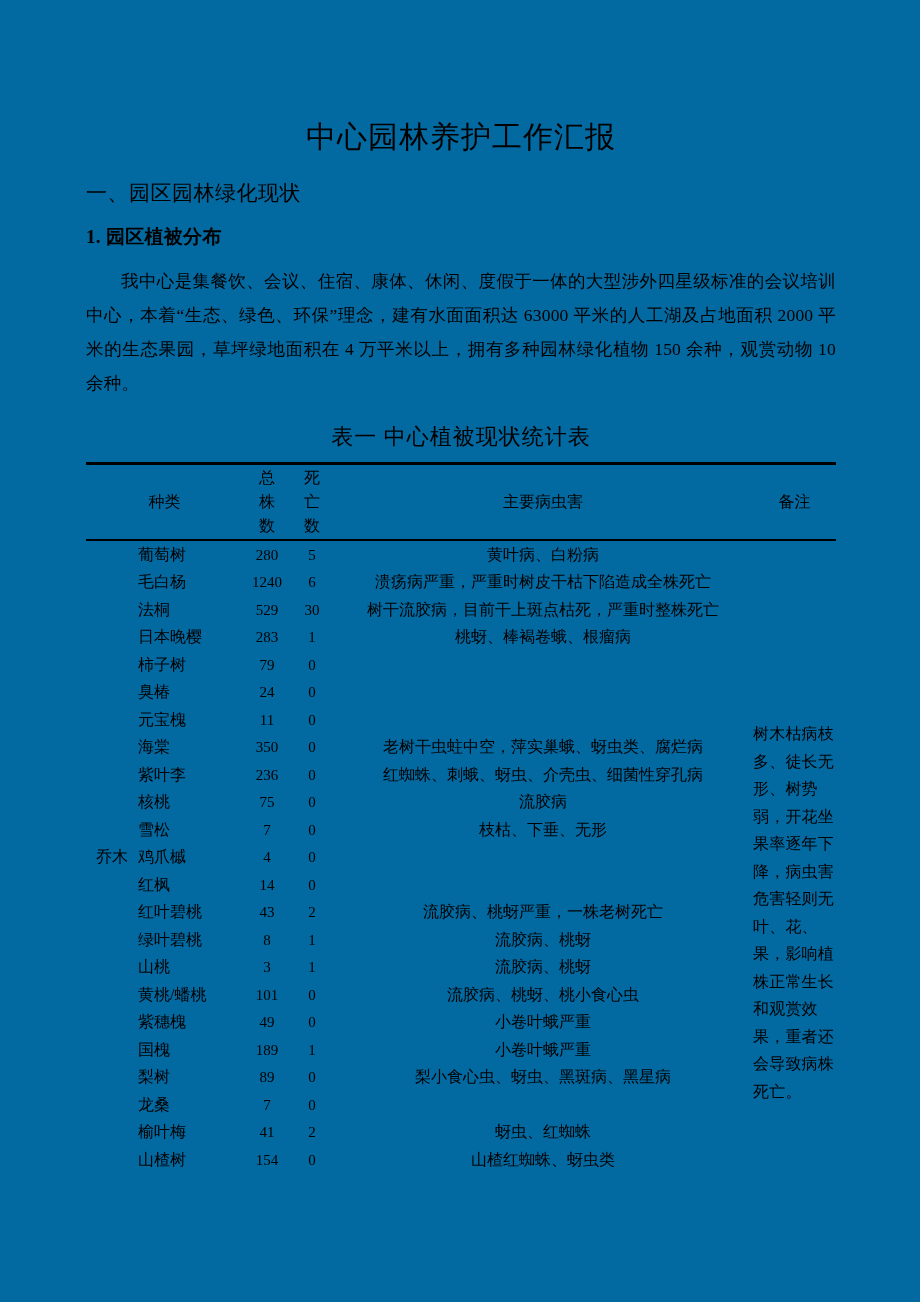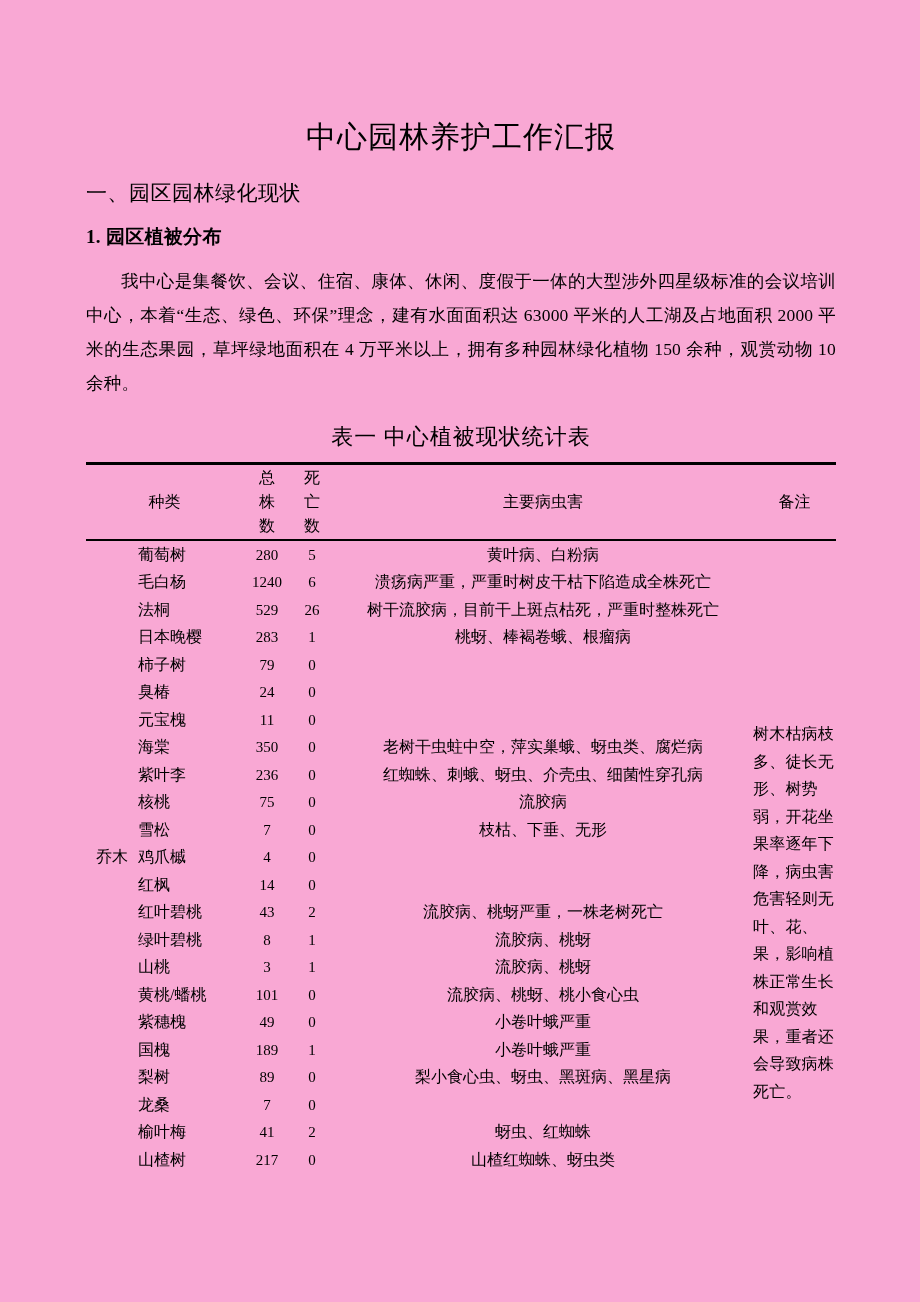--- a/index.html
+++ b/index.html
@@ -8,21 +8,21 @@
     background: #ffffff;
   }
   body {
     font-family: "Liberation Serif", "DejaVu Serif", serif;
     color: #000000;
   }
   .page {
     position: relative;
     width: 920px;
     height: 1302px;
-    background: #f9a8d4;
+    background: #0369a1;
     overflow: hidden;
     box-sizing: border-box;
   }
   .content {
     position: absolute;
     left: 86px;
     top: 0;
     width: 750px;
   }
 
@@ -189,21 +189,21 @@
           </tr>
           <tr>
             <td class="name">毛白杨</td>
             <td class="num">1240</td>
             <td class="num">6</td>
             <td class="pest">溃疡病严重，严重时树皮干枯下陷造成全株死亡</td>
           </tr>
           <tr>
             <td class="name">法桐</td>
             <td class="num">529</td>
-            <td class="num">26</td>
+            <td class="num">30</td>
             <td class="pest">树干流胶病，目前干上斑点枯死，严重时整株死亡</td>
           </tr>
           <tr>
             <td class="name">日本晚樱</td>
             <td class="num">283</td>
             <td class="num">1</td>
             <td class="pest">桃蚜、棒褐卷蛾、根瘤病</td>
           </tr>
           <tr>
             <td class="name">柿子树</td>
@@ -309,21 +309,21 @@
             <td class="pest"></td>
           </tr>
           <tr>
             <td class="name">榆叶梅</td>
             <td class="num">41</td>
             <td class="num">2</td>
             <td class="pest">蚜虫、红蜘蛛</td>
           </tr>
           <tr>
             <td class="name">山楂树</td>
-            <td class="num">217</td>
+            <td class="num">154</td>
             <td class="num">0</td>
             <td class="pest">山楂红蜘蛛、蚜虫类</td>
           </tr>
         </tbody>
     </table>
 
   </div>
 </div>
 
 </body></html>

